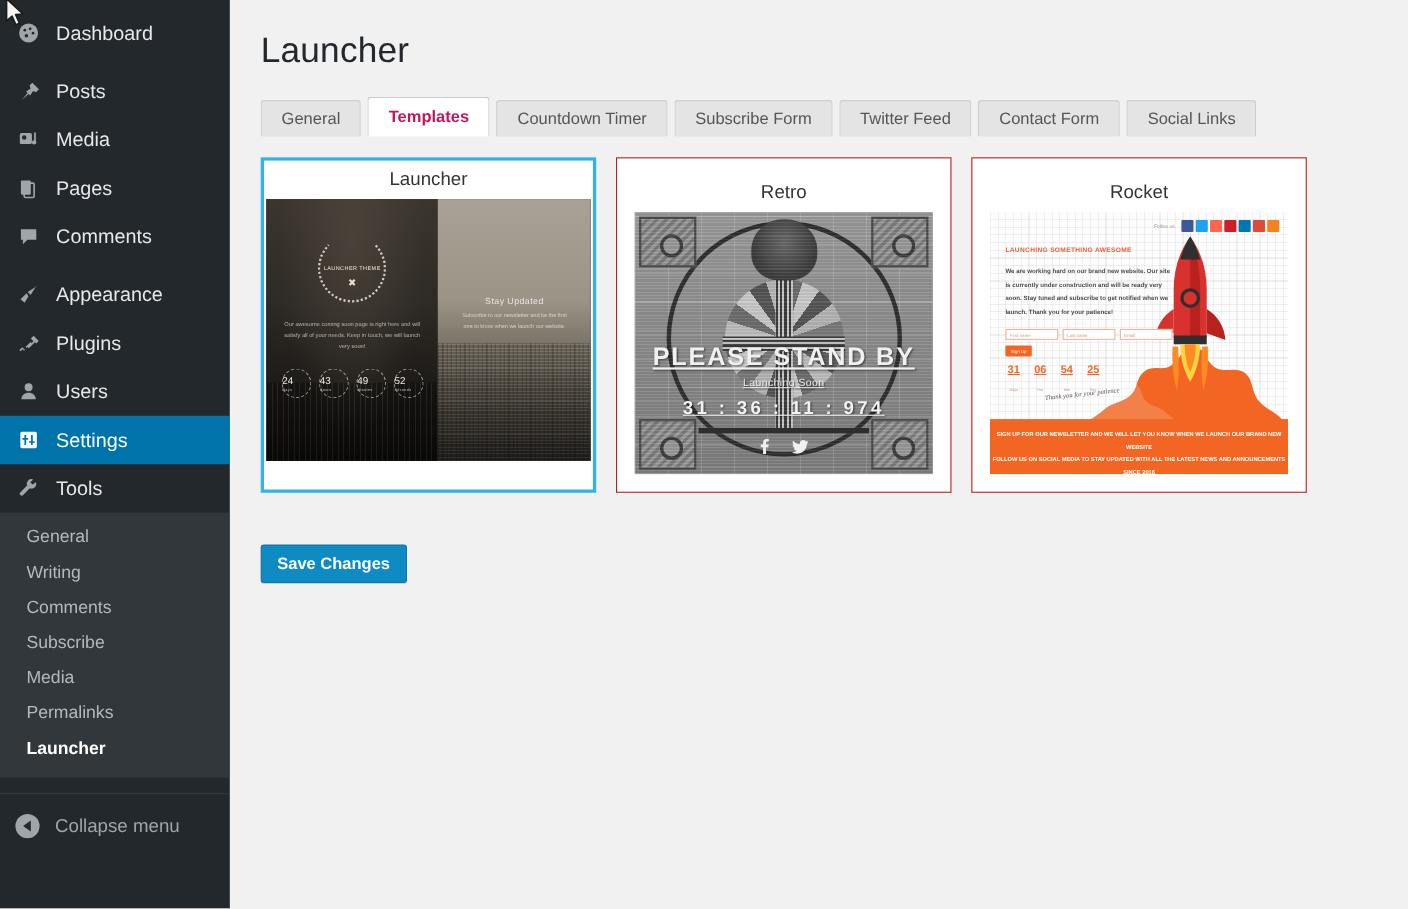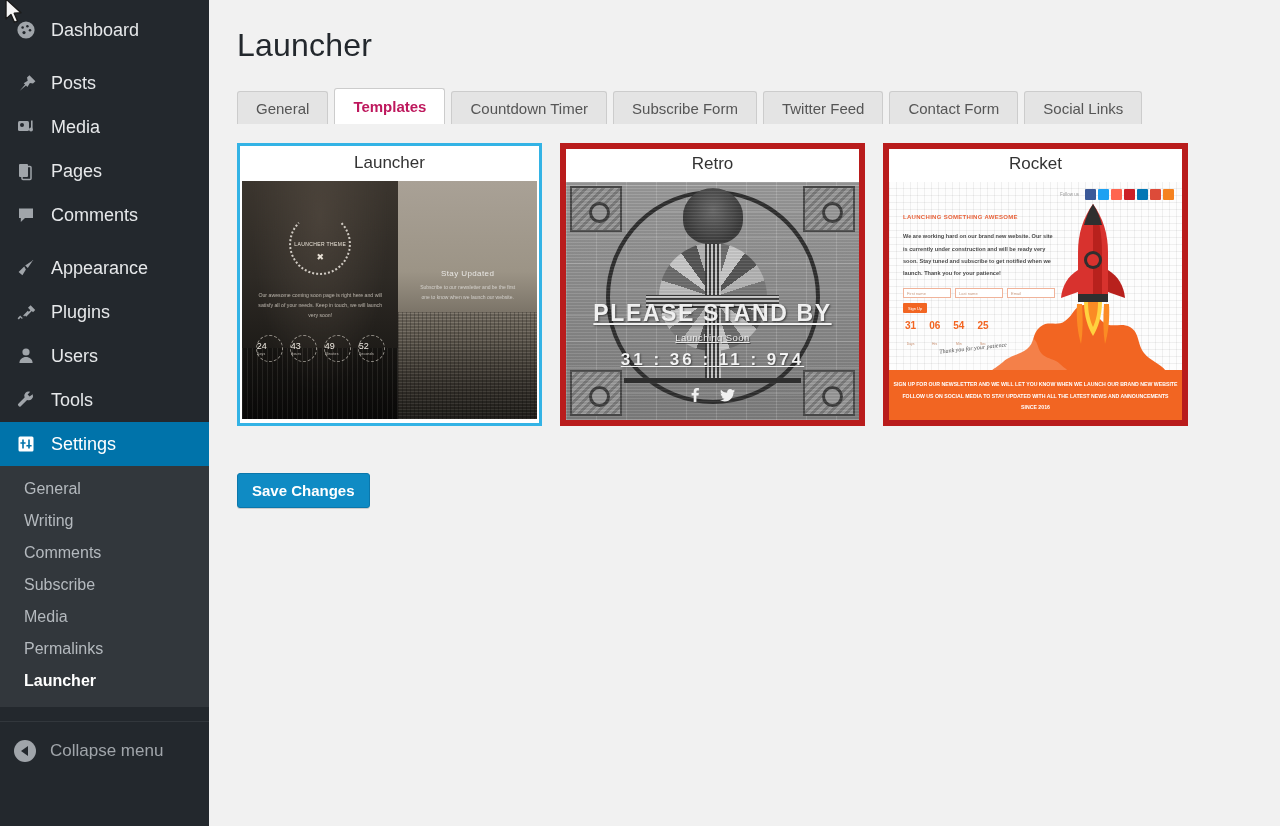--- a/index.html
+++ b/index.html
@@ -99,22 +99,22 @@
   .tab.active {
     background: #fff; color: #be185d; font-weight: bold;
     height: 36px; border-color: #ccc;
   }
 
   
   .cards { display: flex; gap: 18px; margin-top: 19px; }
   .card {
     width: 305px;
     background: #fff;
-    border: 6px solid #b91c1c;
-    padding: 0;
+    border: 1px solid #b91c1c;
+    padding: 16px;
     cursor: pointer;
   }
   .card.selected { border: 3px solid #33b3e5; padding: 2px; }
   .card-title {
     text-align: center; font-size: 17px; color: #333;
     padding: 5px 0 8px 0; font-weight: 400;
   }
   .preview { width: 100%; height: 238px; position: relative; overflow: hidden; }
 
   
@@ -286,21 +286,21 @@
   .rk-form .f {
     height: 10px; border: 1px solid #f0b39a; background: #fff;
     font-size: 4px; color: #c8997f; padding: 0 3px; display: flex; align-items: center;
   }
   .rk-btn {
     position: absolute; left: 14px; top: 121px; background: #f26522; color: #fff;
     font-size: 4px; padding: 2.5px 5px; z-index: 6; border-radius: 1px;
   }
   .rk-count { position: absolute; left: 16px; top: 139px; display: flex; gap: 13px; z-index: 6; }
   .rk-count div { text-align: center; color: #f26522; }
-  .rk-count b { display: block; font-size: 10px; font-weight: bold; line-height: 1; }
+  .rk-count b { display: block; font-size: 10px; font-weight: bold; line-height: 1; text-decoration: underline; }
   .rk-count i { font-style: normal; font-size: 3.4px; color: #c78f6f; }
   .rk-script {
     position: absolute; left: 50px; top: 163px; font-size: 6px; color: #555;
     font-family: "Liberation Serif", serif; font-style: italic;
     transform: rotate(-6deg); z-index: 6;
   }
   .rk-cloud {
     position: absolute; bottom: 49px; left: 50%; transform: translateX(-50%);
     width: 260px; height: 66px; z-index: 4;
   }
@@ -410,38 +410,38 @@
     <div class="menu-item">
       <span class="mi-icon">
         <svg width="20" height="20" viewBox="0 0 20 20">
             <circle cx="10" cy="6" r="3.6" fill="currentColor"></circle>
             <path fill="currentColor" d="M3.4 17c0-3.6 3-6 6.6-6s6.6 2.4 6.6 6z"></path>
           </svg>
       </span>
       <span>Users</span>
     </div>
 
-    <div class="menu-item">
-      <span class="mi-icon">
-        <svg width="20" height="20" viewBox="0 0 20 20">
-            <path fill="currentColor" d="M16.7 4.3a4.3 4.3 0 0 1-5.6 5.6l-5.8 5.8a1.8 1.8 0 1 1-2.5-2.5l5.8-5.8a4.3 4.3 0 0 1 5.6-5.6l-2.6 2.6 2 2z"></path>
-          </svg>
-      </span>
-      <span>Tools</span>
-    </div>
-
     <div class="menu-item current">
       <span class="mi-icon">
         <svg width="20" height="20" viewBox="0 0 20 20">
             <rect x="2.5" y="2.5" width="15" height="15" rx="1.5" fill="currentColor"></rect>
             <path fill="#0073aa" d="M6.2 5.4h1.6v9.2H6.2zM12.2 5.4h1.6v9.2h-1.6z"></path>
             <path fill="#0073aa" d="M4.4 8.2h5.2v1.5H4.4zM10.4 11.1h5.2v1.5h-5.2z"></path>
           </svg>
       </span>
       <span>Settings</span>
+    </div>
+
+    <div class="menu-item">
+      <span class="mi-icon">
+        <svg width="20" height="20" viewBox="0 0 20 20">
+            <path fill="currentColor" d="M16.7 4.3a4.3 4.3 0 0 1-5.6 5.6l-5.8 5.8a1.8 1.8 0 1 1-2.5-2.5l5.8-5.8a4.3 4.3 0 0 1 5.6-5.6l-2.6 2.6 2 2z"></path>
+          </svg>
+      </span>
+      <span>Tools</span>
     </div>
 
     <div class="submenu">
       <div class="submenu-item">General</div>
       <div class="submenu-item">Writing</div>
       <div class="submenu-item">Comments</div>
       <div class="submenu-item">Subscribe</div>
       <div class="submenu-item">Media</div>
       <div class="submenu-item">Permalinks</div>
       <div class="submenu-item current">Launcher</div>

